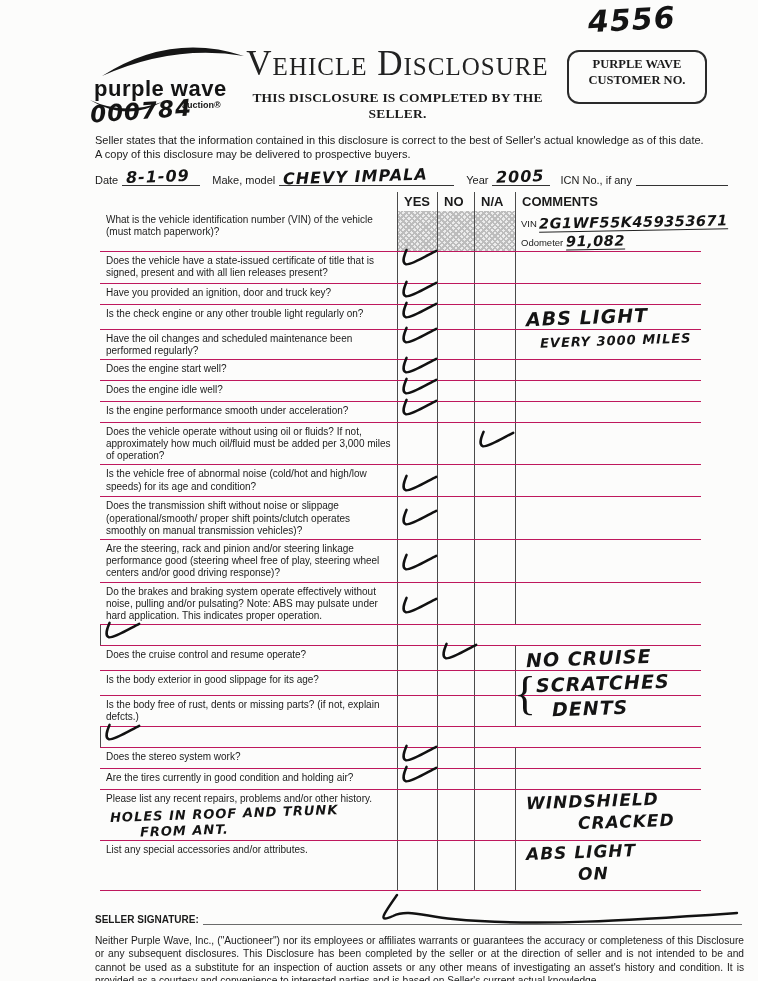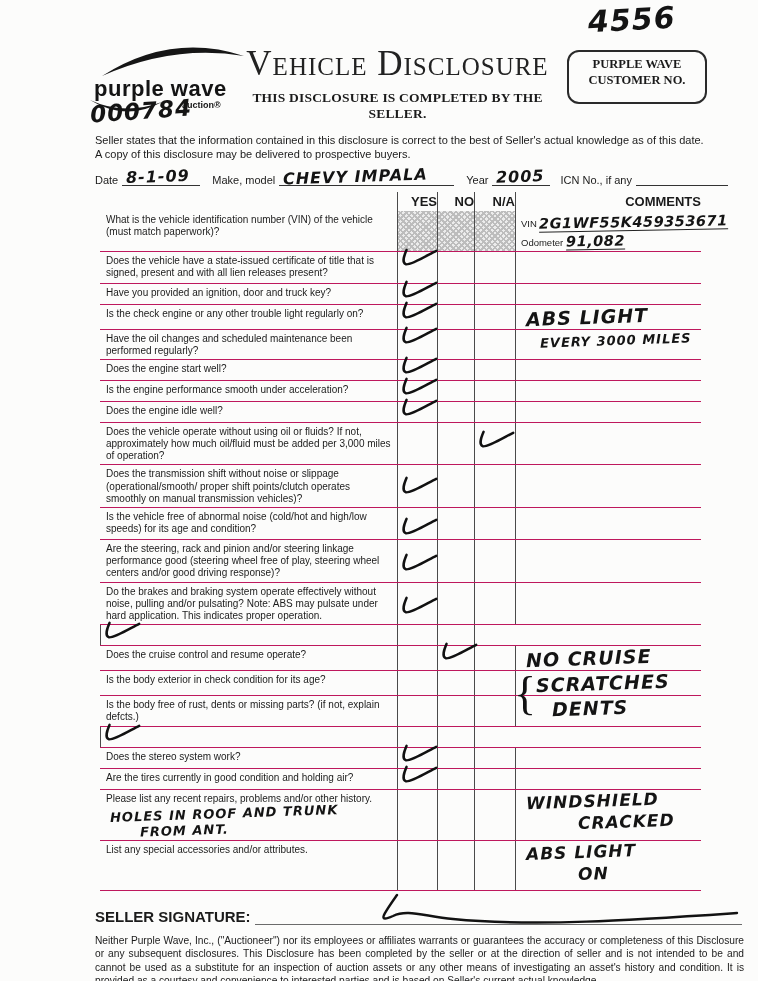--- a/index.html
+++ b/index.html
@@ -42,41 +42,41 @@
   .f-year { width:58px; margin-right:10px; }
   .f-icn  { width:92px; }
   
   .table { margin:6px 0 0 100px; width:601px; }
   .trow { display:grid; grid-template-columns:297px 40px 37px 41px 186px; border-bottom:1px solid #be185d; position:relative; }
   .trow > div { position:relative; }
   .q { font-size:10px; line-height:1.22; padding:3px 6px 2px 6px; }
   .cell { border-left:1px solid #4a4a4a; }
   .cmt { border-left:1px solid #4a4a4a; padding:1px 2px 1px 10px; overflow:visible; }
   .thead { border-bottom:none; }
-  .thead .hcell { border-left:1px solid #4a4a4a; font-weight:700; font-size:13px; padding:2px 0 2px 6px;text-align:right; }
+  .thead .hcell { border-left:1px solid #4a4a4a; font-weight:700; font-size:13px; padding:2px 0 2px 6px; }
   .chk { display:none; position:absolute; width:42px; height:21px; top:-5px; left:0; overflow:visible; z-index:3; }
   .cell.checked .chk { display:block; }
   .shaded {
     background-image:
       repeating-linear-gradient(45deg, #bdbdbd 0 1.5px, rgba(0,0,0,0) 1.5px 4px),
       repeating-linear-gradient(-45deg, #bdbdbd 0 1.5px, #ececec 1.5px 4px);
   }
   .cmt-hw { font-size:16px; }
   .cmt-hw.lg { font-size:19px; }
   .cmt-hw.sm { font-size:13px; margin-left:14px; }
   .cmt-hw.l2 { display:block; margin-left:52px; font-size:17px; }
   .cmt-hw.l1 { font-size:17px; }
   .brace { position:absolute; left:-2px; top:0px; font-family:"Liberation Serif", serif; font-size:46px; font-weight:400; line-height:1; color:#111; z-index:2; }
   .vinline { font-size:9.5px; white-space:nowrap; padding-top:2px; }
   .vinline .hw { font-size:14.5px; border-bottom:1.2px solid #222; letter-spacing:0.5px; transform:rotate(-1deg); }
   .qa-hw { font-size:13px; margin:1px 0 0 4px; }
   .qa-hw.i2 { margin-left:34px; }
   
   .sigrow { position:relative; margin:14px 16px 0 95px; display:flex; align-items:flex-end; height:20px; }
-  .siglabel { font-weight:700; font-size:15px; white-space:nowrap; }
+  .siglabel { font-weight:700; font-size:10px; white-space:nowrap; }
   .sigline { flex:1; border-bottom:1.5px solid #6b6b6b; height:14px; margin-left:4px; }
   .sigscribble { position:absolute; left:90px; top:-14px; width:560px; height:34px; overflow:visible; }
   .para { margin:9px 14px 0 95px; font-size:10.2px; line-height:1.28; text-align:justify; }
 </style>
 </head>
 <body>
 
 <div class="page">
 
   <div class="header">
@@ -202,33 +202,33 @@
           <svg class="chk" viewBox="0 0 44 22">
             <path d="M9 3 C6 10 4 16 8 18 C12 20 30 9 40 4" fill="none" stroke="#111" stroke-width="2.6" stroke-linecap="round"></path>
           </svg>
         </div>
       <div class="cell"></div>
       <div class="cell"></div>
       <div class="cmt"><span class="hw cmt-hw"></span></div>
     </div>
 
     <div class="trow" style="min-height:20px">
+      <div class="q">Does the engine idle well?</div>
+      <div class="cell checked">
+          <svg class="chk" viewBox="0 0 44 22">
+            <path d="M9 3 C6 10 4 16 8 18 C12 20 30 9 40 4" fill="none" stroke="#111" stroke-width="2.6" stroke-linecap="round"></path>
+          </svg>
+        </div>
+      <div class="cell"></div>
+      <div class="cell"></div>
+      <div class="cmt"><span class="hw cmt-hw"></span></div>
+    </div>
+
+    <div class="trow" style="min-height:20px">
       <div class="q">Is the engine performance smooth under acceleration?</div>
-      <div class="cell checked">
-          <svg class="chk" viewBox="0 0 44 22">
-            <path d="M9 3 C6 10 4 16 8 18 C12 20 30 9 40 4" fill="none" stroke="#111" stroke-width="2.6" stroke-linecap="round"></path>
-          </svg>
-        </div>
-      <div class="cell"></div>
-      <div class="cell"></div>
-      <div class="cmt"><span class="hw cmt-hw"></span></div>
-    </div>
-
-    <div class="trow" style="min-height:20px">
-      <div class="q">Does the engine idle well?</div>
       <div class="cell checked">
           <svg class="chk" viewBox="0 0 44 22">
             <path d="M9 3 C6 10 4 16 8 18 C12 20 30 9 40 4" fill="none" stroke="#111" stroke-width="2.6" stroke-linecap="round"></path>
           </svg>
         </div>
       <div class="cell"></div>
       <div class="cell"></div>
       <div class="cmt"><span class="hw cmt-hw"></span></div>
     </div>
 
@@ -237,44 +237,44 @@
       <div class="cell"></div>
       <div class="cell"></div>
       <div class="cell checked">
           <svg class="chk" style="top:6px" viewBox="0 0 44 22">
             <path d="M9 3 C6 10 4 16 8 18 C12 20 30 9 40 4" fill="none" stroke="#111" stroke-width="2.6" stroke-linecap="round"></path>
           </svg>
         </div>
       <div class="cmt"><span class="hw cmt-hw"></span></div>
     </div>
 
+    <div class="trow" style="min-height:32px">
+      <div class="q">Is the vehicle free of abnormal noise (cold/hot and high/low speeds) for its age and condition?</div>
+      <div class="cell checked">
+          <svg class="chk" style="top:8px" viewBox="0 0 44 22">
+            <path d="M9 3 C6 10 4 16 8 18 C12 20 30 9 40 4" fill="none" stroke="#111" stroke-width="2.6" stroke-linecap="round"></path>
+          </svg>
+        </div>
+      <div class="cell"></div>
+      <div class="cell"></div>
+      <div class="cmt"><span class="hw cmt-hw"></span></div>
+    </div>
+
     <div class="trow" style="min-height:42px">
       <div class="q">Does the transmission shift without noise or slippage (operational/smooth/ proper shift points/clutch operates smoothly on manual transmission vehicles)?</div>
       <div class="cell checked">
           <svg class="chk" style="top:10px" viewBox="0 0 44 22">
             <path d="M9 3 C6 10 4 16 8 18 C12 20 30 9 40 4" fill="none" stroke="#111" stroke-width="2.6" stroke-linecap="round"></path>
           </svg>
         </div>
       <div class="cell"></div>
       <div class="cell"></div>
       <div class="cmt"><span class="hw cmt-hw"></span></div>
     </div>
 
-    <div class="trow" style="min-height:32px">
-      <div class="q">Is the vehicle free of abnormal noise (cold/hot and high/low speeds) for its age and condition?</div>
-      <div class="cell checked">
-          <svg class="chk" style="top:8px" viewBox="0 0 44 22">
-            <path d="M9 3 C6 10 4 16 8 18 C12 20 30 9 40 4" fill="none" stroke="#111" stroke-width="2.6" stroke-linecap="round"></path>
-          </svg>
-        </div>
-      <div class="cell"></div>
-      <div class="cell"></div>
-      <div class="cmt"><span class="hw cmt-hw"></span></div>
-    </div>
-
     <div class="trow" style="min-height:42px">
       <div class="q">Are the steering, rack and pinion and/or steering linkage performance good (steering wheel free of play, steering wheel centers and/or good driving response)?</div>
       <div class="cell checked">
           <svg class="chk" style="top:12px" viewBox="0 0 44 22">
             <path d="M9 3 C6 10 4 16 8 18 C12 20 30 9 40 4" fill="none" stroke="#111" stroke-width="2.6" stroke-linecap="round"></path>
           </svg>
         </div>
       <div class="cell"></div>
       <div class="cell"></div>
       <div class="cmt"><span class="hw cmt-hw"></span></div>
@@ -309,21 +309,21 @@
       <div class="cell checked">
           <svg class="chk" viewBox="0 0 44 22">
             <path d="M9 3 C6 10 4 16 8 18 C12 20 30 9 40 4" fill="none" stroke="#111" stroke-width="2.6" stroke-linecap="round"></path>
           </svg>
         </div>
       <div class="cell"></div>
       <div class="cmt"><span class="hw cmt-hw lg">NO CRUISE</span></div>
     </div>
 
     <div class="trow" style="min-height:20px">
-      <div class="q">Is the body exterior in check condition for its age?</div>
+      <div class="q">Is the body exterior in good slippage for its age?</div>
       <div class="cell"></div>
       <div class="cell"></div>
       <div class="cell"></div>
       <div class="cmt"><span class="brace">{</span><span class="hw cmt-hw lg" style="margin-left:10px">SCRATCHES</span></div>
     </div>
 
     <div class="trow" style="min-height:20px">
       <div class="q">Is the body free of rust, dents or missing parts? (if not, explain defcts.)</div>
       <div class="cell"></div>
       <div class="cell"></div>

